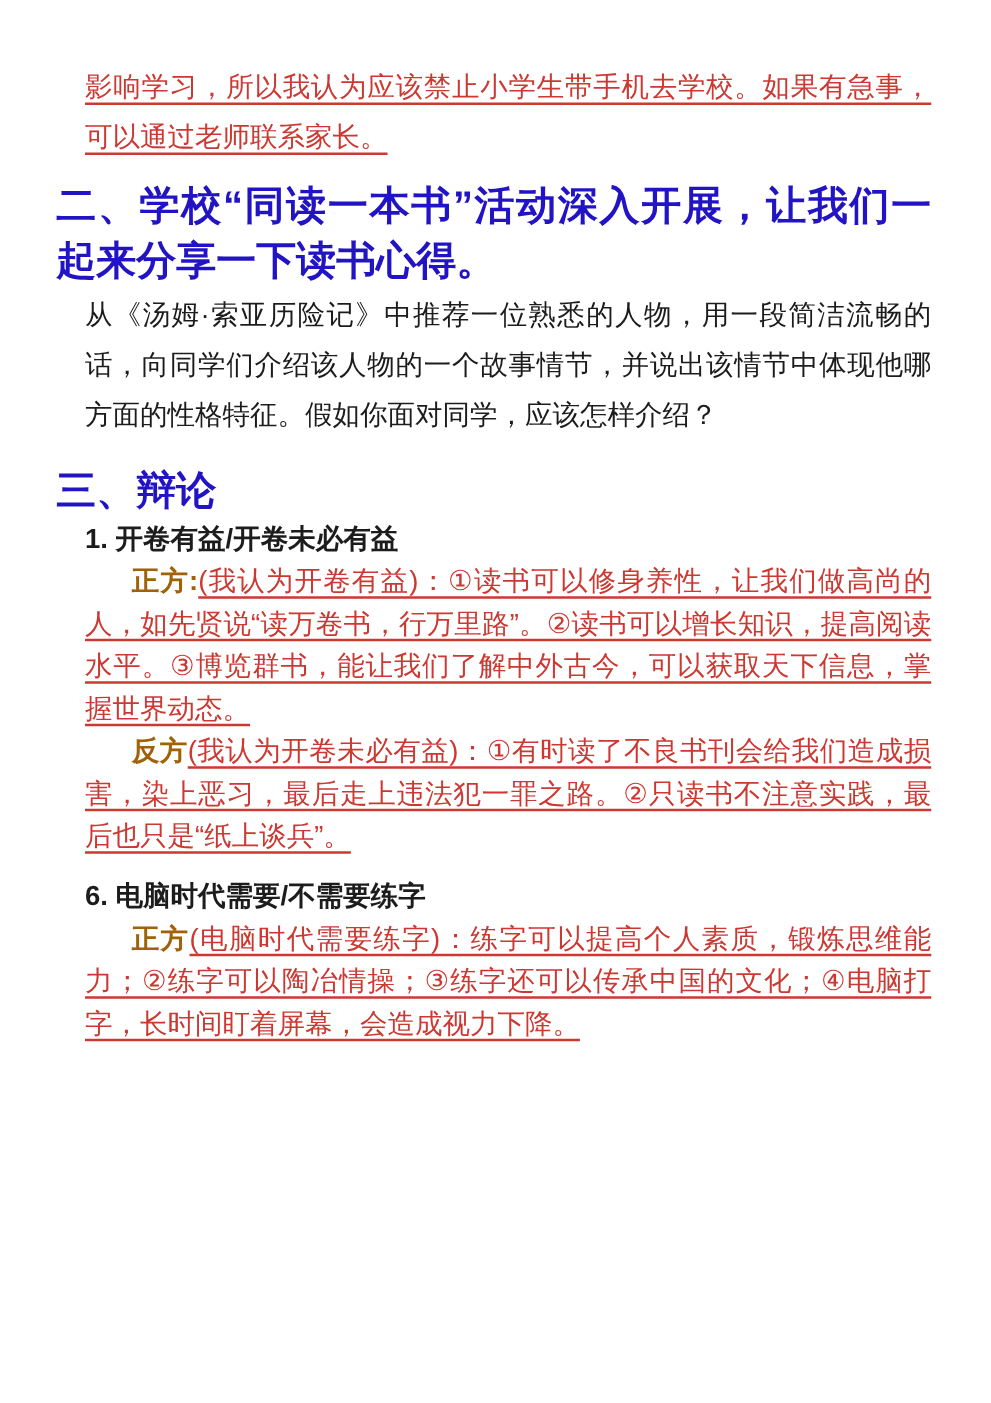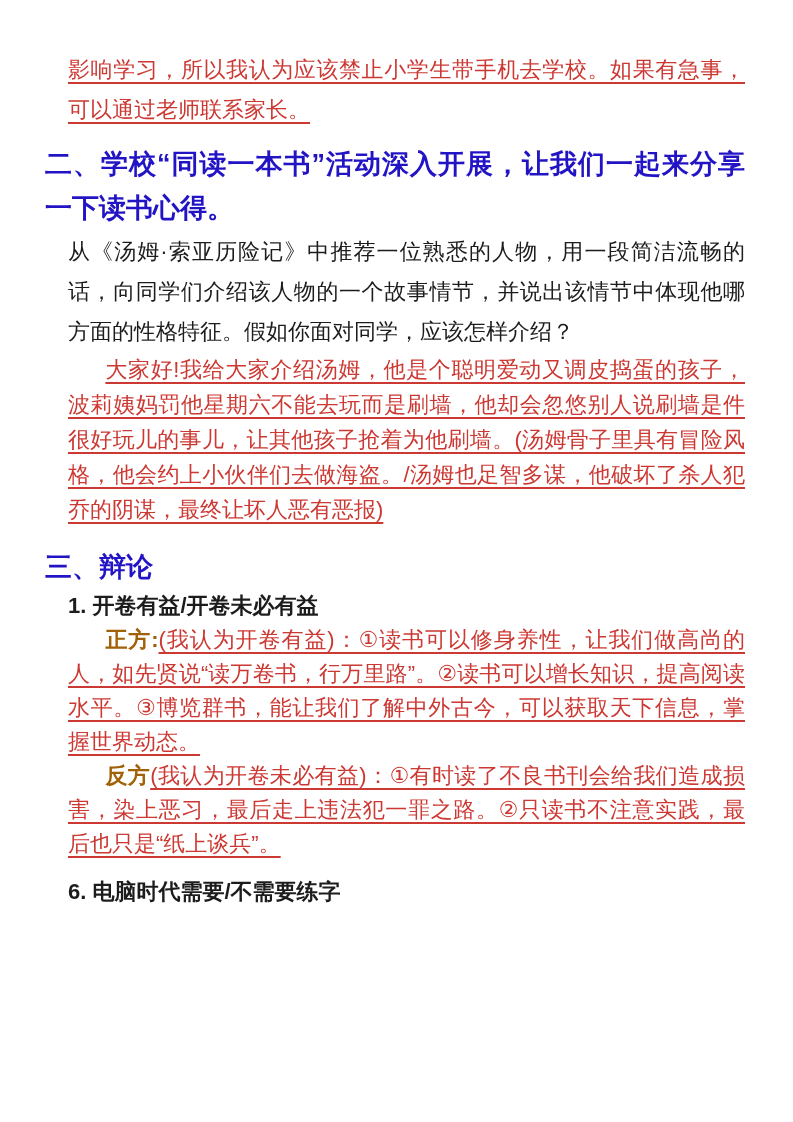--- a/index.html
+++ b/index.html
@@ -32,21 +32,21 @@
     text-decoration-thickness: 2px;
     text-underline-offset: 5px;
     text-decoration-color: var(--answer-red, #cc3832);
   }
   .carry { line-height: 40px; }
   .indent { text-indent: 1.7em; }
 
   
   .heading {
     color: var(--heading-blue, #2214c4);
-    font-size: 27px;
+    font-size: 32px;
     font-weight: bold;
     line-height: 44px;
     margin-left: -23px;
     margin-top: 12px;
     text-align: justify;
   }
   .heading.tight { margin-top: 18px; }
 
   
   .q {
@@ -82,29 +82,27 @@
 <main class="page">
 
   <p class="ans carry">
     <span class="red">影响学习，所以我认为应该禁止小学生带手机去学校。如果有急事，可以通过老师联系家长。</span>
   </p>
 
   <h2 class="heading">二、学校“同读一本书”活动深入开展，让我们一起来分享一下读书心得。</h2>
 
   <p class="q">从《汤姆·索亚历险记》中推荐一位熟悉的人物，用一段简洁流畅的话，向同学们介绍该人物的一个故事情节，并说出该情节中体现他哪方面的性格特征。假如你面对同学，应该怎样介绍？</p>
 
-  <p class="ans indent">
-    <span class="red">大家好!我给大家介绍汤姆，他是个聪明爱动又调皮捣蛋的孩子，波莉姨妈罚他星期六不能去玩而是刷墙，他却会忽悠别人说刷墙是件很好玩儿的事儿，让其他孩子抢着为他刷墙。(汤姆骨子里具有冒险风格，他会约上小伙伴们去做海盗。/汤姆也足智多谋，他破坏了杀人犯乔的阴谋，最终让坏人恶有恶报)</span>
-  </p>
 
   <h2 class="heading tight">三、辩论</h2>
 
   <p class="item">1. 开卷有益/开卷未必有益</p>
 
   <p class="debate"><span class="label">正方:</span><span class="red">(我认为开卷有益)：①读书可以修身养性，让我们做高尚的人，如先贤说“读万卷书，行万里路”。②读书可以增长知识，提高阅读水平。③博览群书，能让我们了解中外古今，可以获取天下信息，掌握世界动态。</span></p>
 
   <p class="debate"><span class="label">反方</span><span class="red">(我认为开卷未必有益)：①有时读了不良书刊会给我们造成损害，染上恶习，最后走上违法犯一罪之路。②只读书不注意实践，最后也只是“纸上谈兵”。</span></p>
 
   <p class="item gap">6. 电脑时代需要/不需要练字</p>
 
+  <p class="debate"><span class="label">正方</span><span class="red">(电脑时代需要练字)：练字可以提高个人素质，锻炼思维能力；②练字可以陶冶情操；③练字还可以传承中国的文化；④电脑打字，长时间盯着屏幕，会造成视力下降。</span></p>
 
 
 </main>
 
 </body></html>

